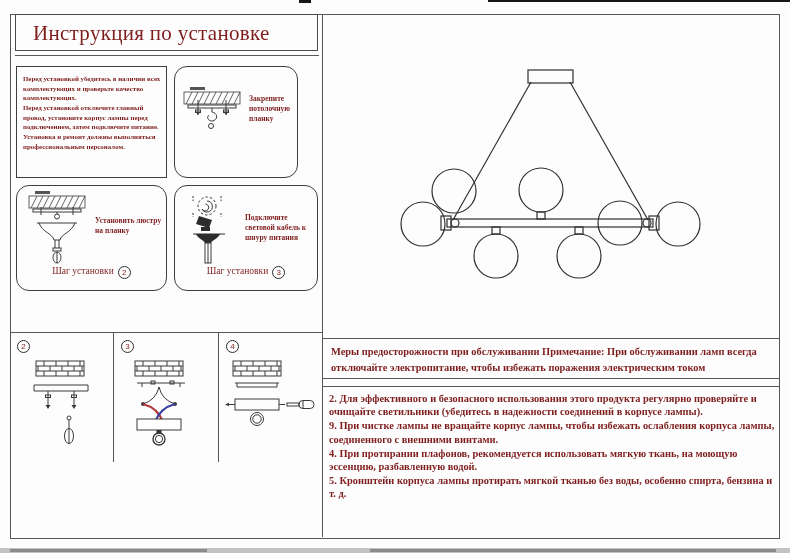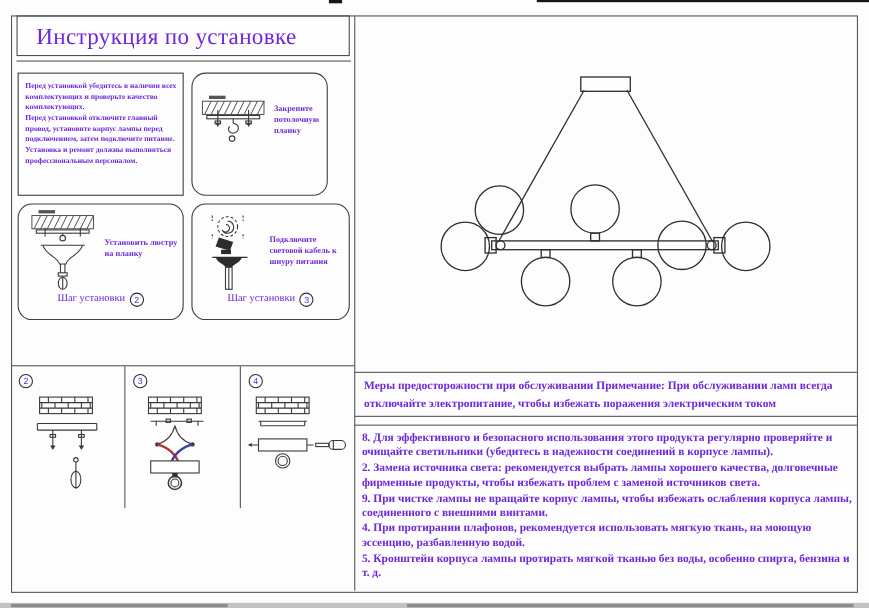--- a/index.html
+++ b/index.html
@@ -1,17 +1,17 @@
 <!DOCTYPE html>
 <html><head>
 <meta charset="utf-8">
 <style>
   html,body{margin:0;padding:0;background:#e8e8e8;}
   .page{position:relative;width:790px;height:553px;background:#fdfdfd;overflow:hidden;
-        font-family:"Liberation Serif","DejaVu Serif",serif;color:#6d28d9;}
+        font-family:"Liberation Serif","DejaVu Serif",serif;color:#7f1d1d;}
   .abs{position:absolute;}
   .hline{position:absolute;height:1px;background:#575757;}
   .vline{position:absolute;width:1px;background:#575757;}
   .page-border{position:absolute;left:10px;top:14px;width:768px;height:523px;border:1px solid #575757;}
   .title-box{position:absolute;left:15px;top:14px;width:303px;height:37px;border:1px solid #4c4c4c;
              font-size:21px;line-height:37px;padding-left:17px;box-sizing:border-box;letter-spacing:.3px;}
   .rbox{position:absolute;border:1px solid #3f3f3f;border-radius:13px;box-sizing:border-box;}
   .sbox{position:absolute;border:1px solid #3f3f3f;box-sizing:border-box;}
   .intro{font-size:6.9px;line-height:1.4;font-weight:600;padding:7px 5px 0 6px;white-space:pre-line;}
   .cap{position:absolute;font-size:7.5px;font-weight:700;line-height:1.35;}
@@ -215,20 +215,19 @@
     </div>
   </div>
 
 
   <div class="hline" style="left:322px;top:338px;width:457px"></div>
   <div class="warning">Меры предосторожности при обслуживании Примечание: При обслуживании ламп всегда отключайте электропитание, чтобы избежать поражения электрическим током</div>
   <div class="hline" style="left:322px;top:378px;width:457px"></div>
   <div class="hline" style="left:322px;top:386px;width:457px"></div>
 
   <div class="mlist">
-    <div>8. Для эффективного и безопасного использования этого продукта регулярно проверяйте и очищайте светильники (убедитесь в надежности соединений в корпусе лампы).</div>
-    <div>2. Замена источника света: рекомендуется выбрать лампы хорошего качества, долговечные фирменные продукты, чтобы избежать проблем с заменой источников света.</div>
+    <div>2. Для эффективного и безопасного использования этого продукта регулярно проверяйте и очищайте светильники (убедитесь в надежности соединений в корпусе лампы).</div>
     <div>9. При чистке лампы не вращайте корпус лампы, чтобы избежать ослабления корпуса лампы, соединенного с внешними винтами.</div>
     <div>4. При протирании плафонов, рекомендуется использовать мягкую ткань, на моющую эссенцию, разбавленную водой.</div>
     <div>5. Кронштейн корпуса лампы протирать мягкой тканью без воды, особенно спирта, бензина и т. д.</div>
   </div>
 
 </div>
 
 </body></html>

